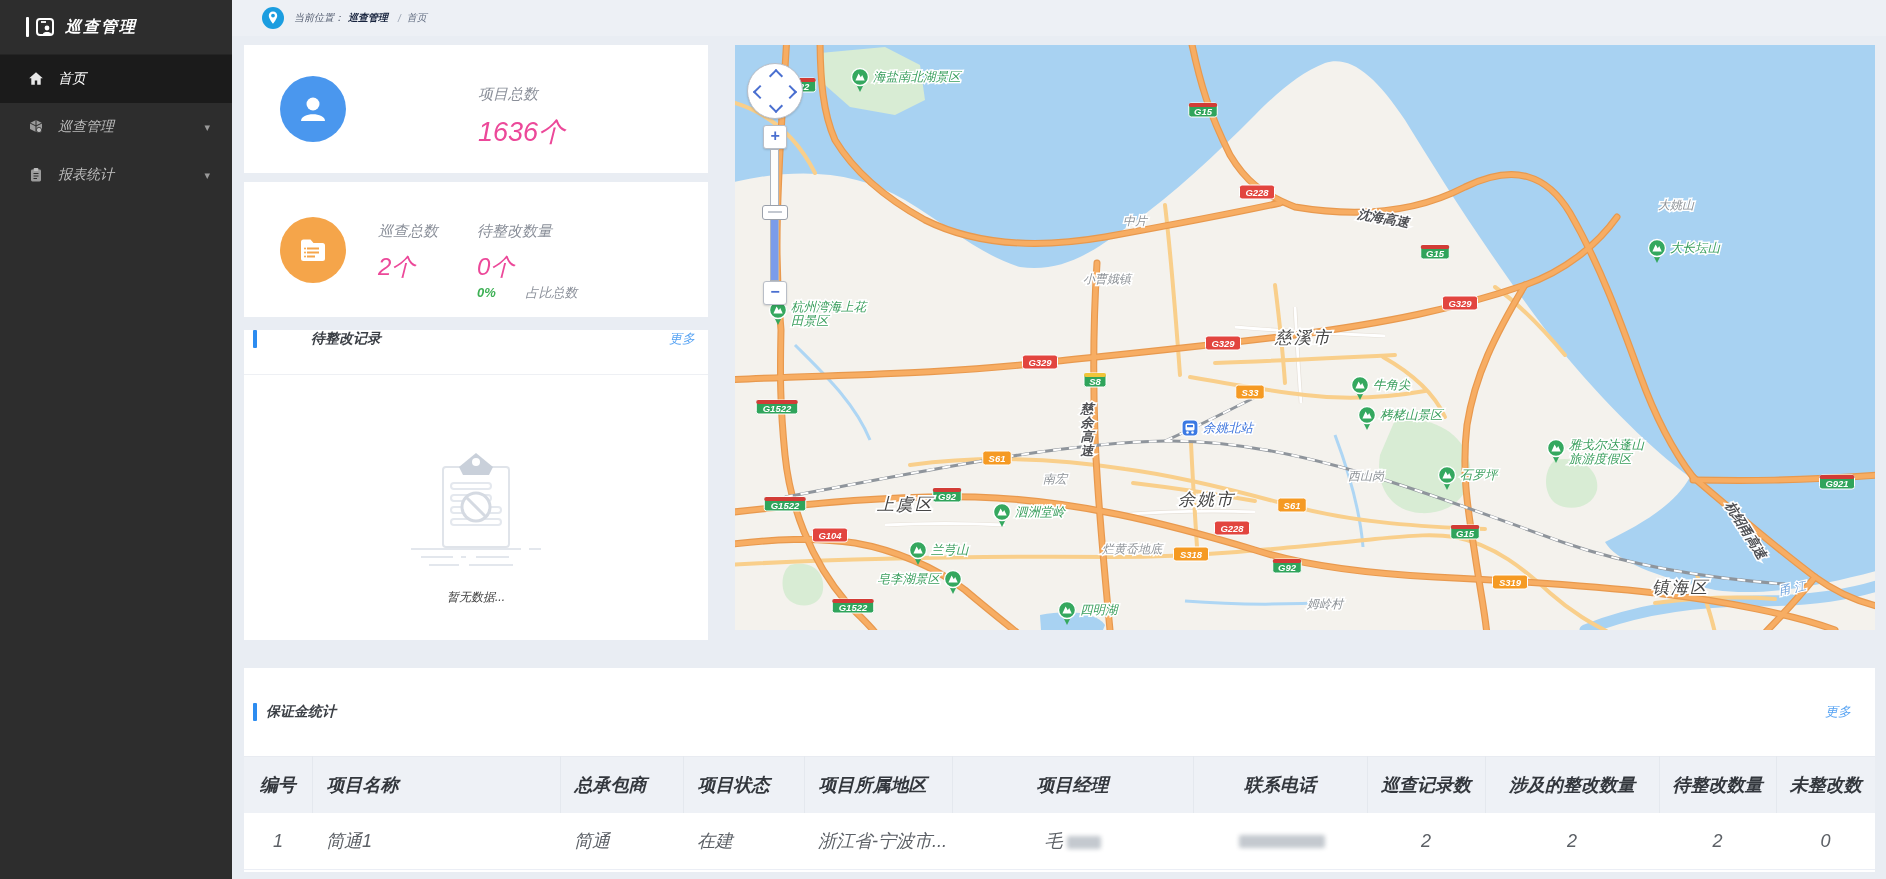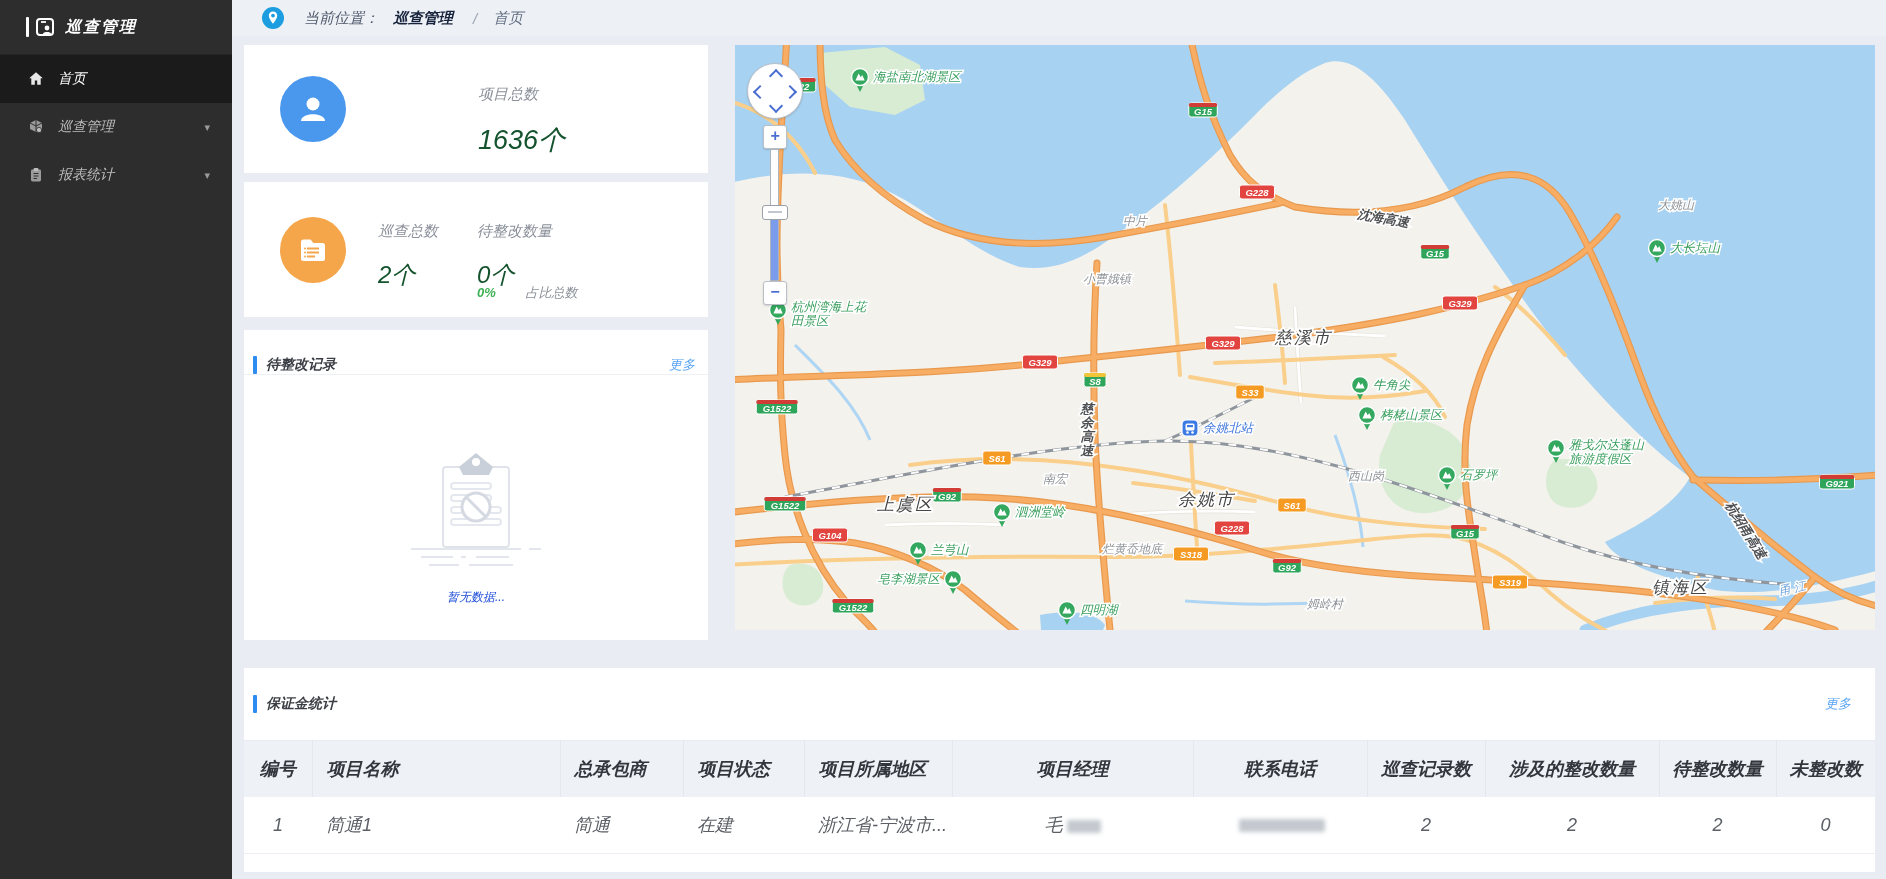--- a/index.html
+++ b/index.html
@@ -9,67 +9,67 @@
   .logo{height:54px;display:flex;align-items:center;padding-left:26px;border-bottom:1px solid #242424;color:#fff;}
   .logo-bar{display:inline-block;width:3px;height:20px;background:#fff;margin-right:6px;border-radius:1px;}
   .logo-icon{margin-right:10px;}
   .logo-text{font-size:16px;font-weight:bold;letter-spacing:2px;}
   .nav-item{height:48px;display:flex;align-items:center;padding:0 22px 0 28px;color:#bdbdbd;font-size:14px;cursor:pointer;position:relative;}
   .nav-item.active{background:#1b1b1b;color:#ffffff;}
   .nav-item .nicon{margin-right:14px;flex:0 0 auto;}
   .nav-item .caret{margin-left:auto;font-size:11px;color:#9a9a9a;}
   
   .main{position:absolute;left:232px;top:0;width:1654px;height:879px;}
-  .crumb{position:absolute;left:0;top:0;width:100%;height:36px;background:#edf0f5;display:flex;align-items:center;font-size:15px;color:#515a6e;gap:10px;}
+  .crumb{position:absolute;left:0;top:0;width:100%;height:36px;background:#edf0f5;display:flex;align-items:center;font-size:10px;color:#515a6e;}
   .crumb-icon{margin-left:30px;margin-right:10px;width:22px;height:22px;}
   .crumb b{color:#17233d;margin:0 4px;}
   .crumb .sep{color:#9aa3b2;margin:0 6px;}
   .crumb .cur{color:#657084;}
   .card,.panel{position:absolute;background:#ffffff;}
   .card1{left:12px;top:45px;width:464px;height:128px;}
   .card2{left:12px;top:182px;width:464px;height:135px;}
   .big-circle{position:absolute;left:36px;top:50%;transform:translateY(-50%);width:66px;height:66px;border-radius:50%;display:flex;align-items:center;justify-content:center;}
   .bc-blue{background:#4a97ee;}
   .bc-orange{background:#f5a54a;}
   .stat-label{font-size:15px;color:#8a8f99;}
-  .stat-value{font-size:27px;color:#14532d;margin-top:18px;}
+  .stat-value{font-size:27px;color:#ec4899;margin-top:10px;}
   .stat-value.sm{font-size:24px;}
   .c1-text{position:absolute;left:234px;top:40px;}
   .c2-g1{position:absolute;left:134px;top:40px;}
   .c2-g2{position:absolute;left:233px;top:40px;}
   .c2-pct{position:absolute;left:233px;top:102px;font-size:13px;text-align:center;}
   .pct-green{color:#3db054;font-weight:bold;}
   .pct-label{color:#8a8f99;margin-left:26px;}
   .pending{left:12px;top:330px;width:464px;height:310px;}
-  .panel-head{height:44px;display:flex;align-items:flex-end;border-bottom:1px solid #eef0f4;}
+  .panel-head{height:44px;display:flex;align-items:flex-start;border-bottom:1px solid #eef0f4;gap:45px;}
   .blue-bar{width:4px;height:18px;background:#2d8cf0;margin-left:9px;margin-right:9px;border-radius:1px;}
   .panel-title{font-size:14px;font-weight:bold;color:#3b3f45;}
   .more-link{margin-left:auto;margin-right:13px;font-size:13px;color:#57a3f3;cursor:pointer;text-decoration:none;}
   .empty-wrap{text-align:center;padding-top:70px;}
-  .empty-text{font-size:12px;color:#1d4ed8;margin-top:14px;}
+  .empty-text{font-size:12px;color:#404040;margin-top:14px;}
   
   .mapbox{position:absolute;left:503px;top:45px;width:1140px;height:585px;background:#f4f2ed;overflow:hidden;}
   .mapbox svg.mapsvg{position:absolute;left:0;top:0;}
   .lbl-city{font-size:17px;fill:#454545;font-weight:500;letter-spacing:2px;paint-order:stroke;stroke:#ffffff;stroke-width:3.5px;}
   .lbl-town{font-size:12px;fill:#8e9398;paint-order:stroke;stroke:#ffffff;stroke-width:3px;}
   .lbl-poi{font-size:12.5px;fill:#389e5c;paint-order:stroke;stroke:#ffffff;stroke-width:3px;}
   .lbl-sta{font-size:12.5px;fill:#3f76dd;paint-order:stroke;stroke:#ffffff;stroke-width:3px;}
   .lbl-hwy{font-size:13px;fill:#4f5054;font-weight:bold;paint-order:stroke;stroke:#ffffff;stroke-width:3px;}
   .lbl-wat{font-size:12px;fill:#72a4dd;letter-spacing:3px;paint-order:stroke;stroke:#ffffff;stroke-width:2.5px;}
   .mapctl{position:absolute;background:#fff;border:1px solid #b9bec7;box-shadow:0 1px 2px rgba(0,0,0,.15);}
   .pan{left:12px;top:18px;width:54px;height:54px;border-radius:50%;}
   .pan .arr{position:absolute;width:8px;height:8px;border-left:2px solid #4a6fd0;border-top:2px solid #4a6fd0;}
   .zbtn{left:28px;width:22px;height:22px;font-size:16px;color:#4a6fd0;text-align:center;line-height:20px;cursor:pointer;border-radius:3px;font-weight:bold;}
   .ztrack{position:absolute;left:35px;top:104px;width:7px;height:130px;background:#fdfdfd;border:1px solid #aeb4bd;}
   .zfill{position:absolute;left:0;bottom:0;width:100%;height:62px;background:#7b9cea;}
   .zhandle{position:absolute;left:27px;top:160px;width:24px;height:13px;background:#fff;border:1px solid #9aa0aa;border-radius:3px;cursor:grab;}
   .zhandle:before{content:"";position:absolute;left:5px;right:5px;top:5px;border-top:2px solid #c3c8d0;}
   
   .bottom{left:12px;top:668px;width:1631px;height:204px;}
-  .sec-head{height:72px;display: flex;align-items:center;}
+  .sec-head{height:88px;display: flex;align-items:center;}
   .sec-head .more-link{margin-right:24px;}
   table.grid{border-collapse:collapse;table-layout:fixed;width:1631px;font-size:18px;}
   table.grid th{background:#eef1f6;color:#33373d;font-weight:bold;height:54px;border-right:1px solid #e4e8ee;border-top:1px solid #e8ebf1;}
   table.grid th:last-child{border-right:none;}
   table.grid td{height:54px;color:#5c6066;border-bottom:1px solid #ebeef5;background:#fff;}
   .tl{text-align:left;padding-left:14px;}
   .tc{text-align:center;}
   .redact{display:inline-block;height:13px;background:#c4c9cf;filter:blur(2px);border-radius:2px;vertical-align:middle;margin-left:4px;}
   .w38{width:34px;}.w86{width:86px;}
 </style>

